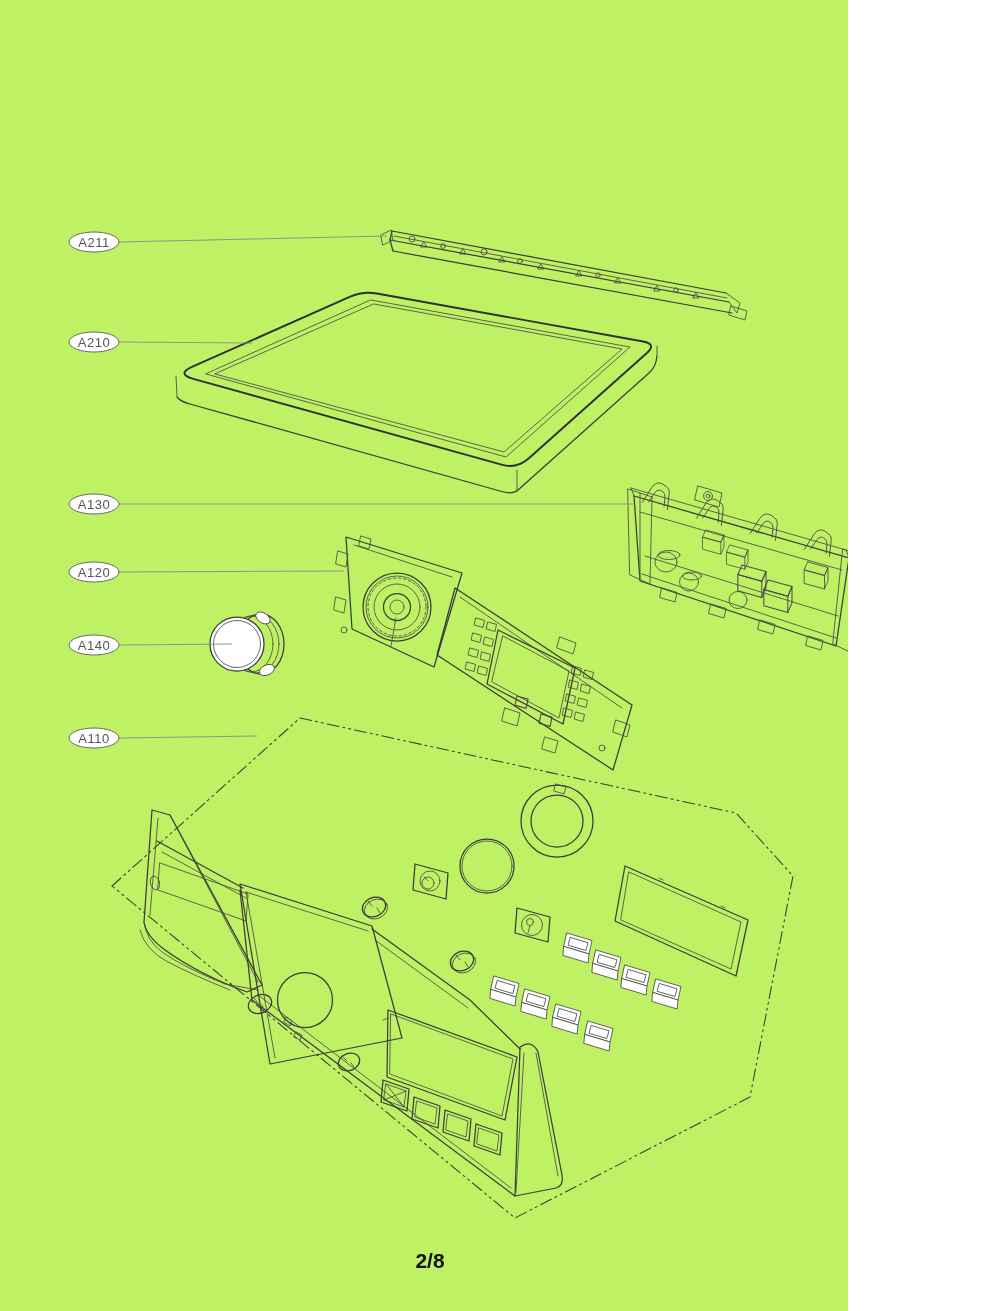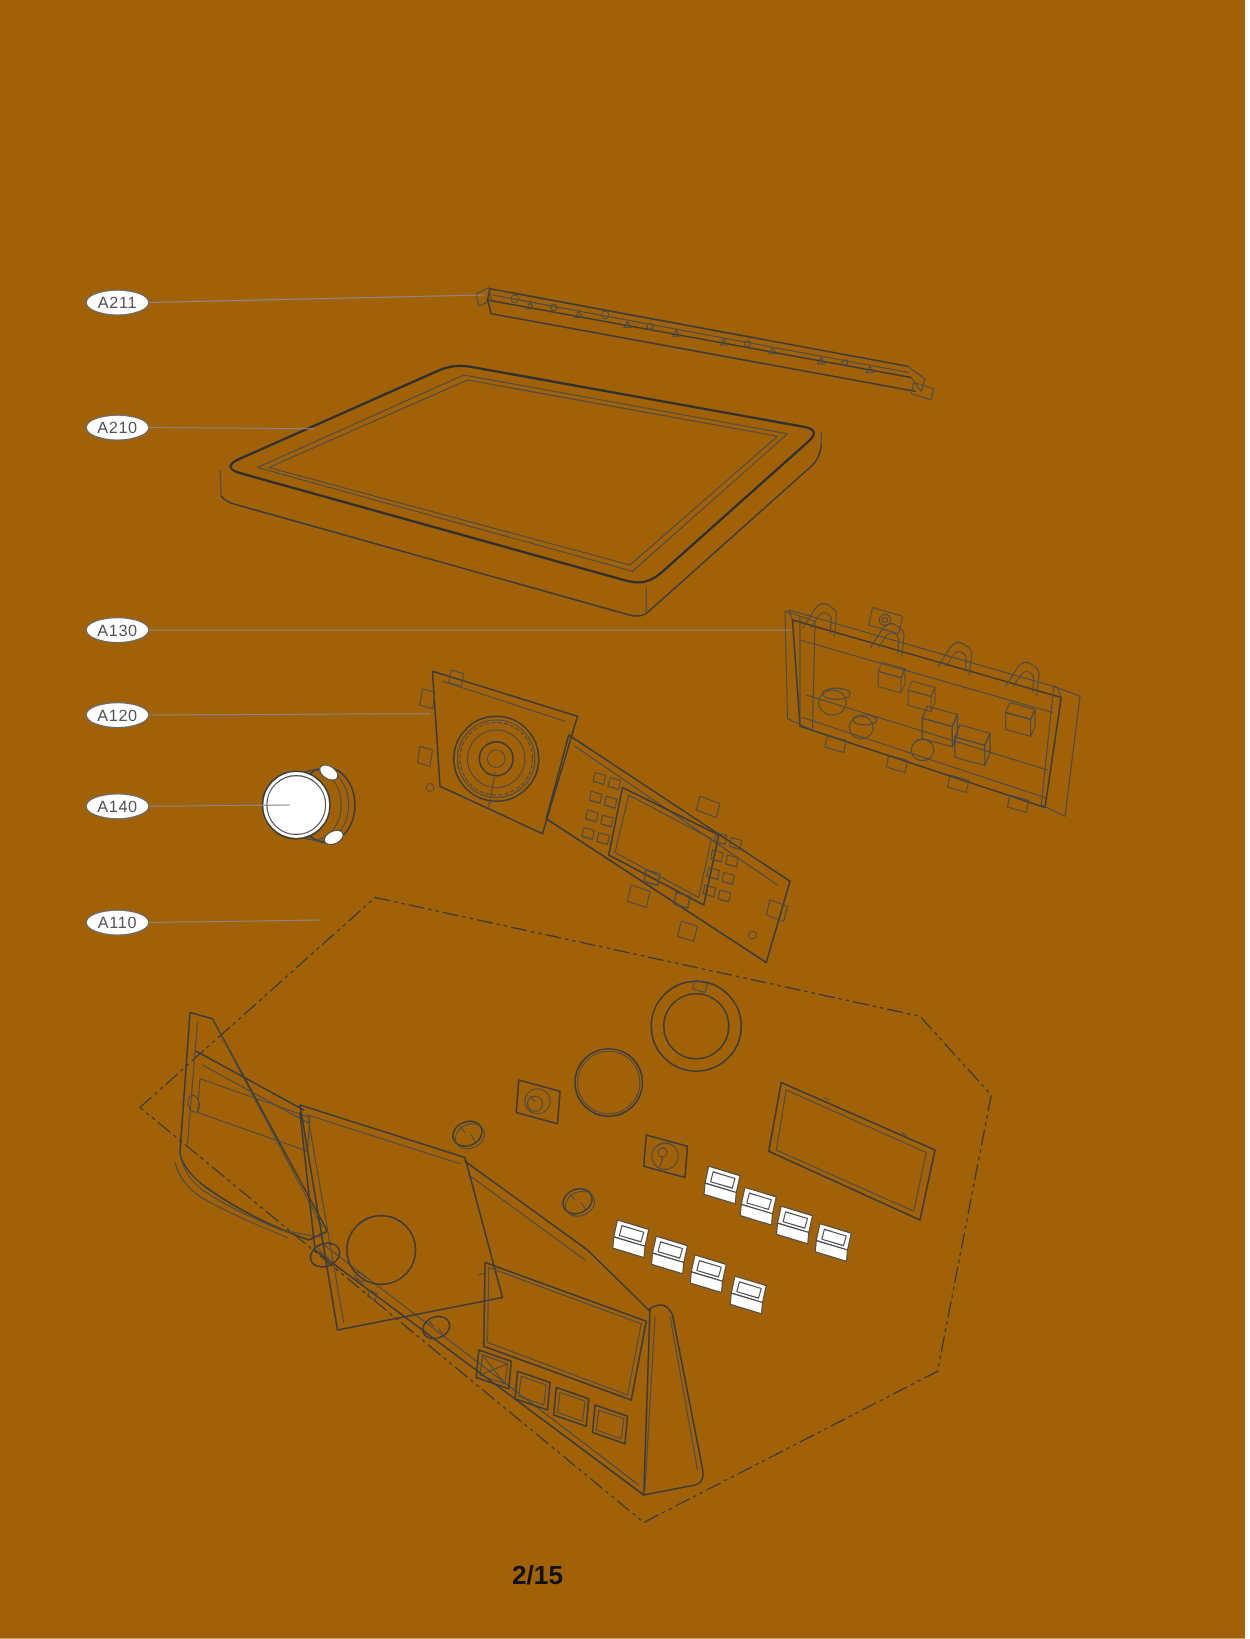--- a/index.html
+++ b/index.html
@@ -1,16 +1,16 @@
 <!DOCTYPE html>
 <html><head>
 <meta charset="utf-8">
 <style>
   html,body{margin:0;padding:0;background:#ffffff;}
-  #page{position:relative;width:996px;height:1311px;background:#a16207;overflow:hidden;
+  #page{position:relative;width:848px;height:1311px;background:#bef264;overflow:hidden;
         font-family:"Liberation Sans",sans-serif;}
   svg{position:absolute;left:0;top:0;}
   
   .ln{stroke:#3b3b3b;stroke-width:1.25;fill:none;stroke-linejoin:round;stroke-linecap:round;}
   .lnb{stroke:#2f2f2f;stroke-width:1.9;fill:none;stroke-linejoin:round;stroke-linecap:round;}
   .ln2{stroke:#4a4a4a;stroke-width:0.85;fill:none;stroke-linejoin:round;stroke-linecap:round;}
   .wf{fill:#ffffff;}
   .callout-ellipse{stroke:#6b6b6b;stroke-width:1;fill:#fff;}
   .callout-text{font-family:"Liberation Sans",sans-serif;font-size:13px;fill:#555555;
                 text-anchor:middle;letter-spacing:0.5px;}
@@ -317,15 +317,15 @@
     <ellipse class="callout-ellipse" cx="94" cy="645" rx="25" ry="10"></ellipse>
     <text class="callout-text" x="94" y="649.5">A140</text>
   </g>
   <g>
     <line class="leader" x1="119" y1="738" x2="257" y2="736"></line>
     <ellipse class="callout-ellipse" cx="94" cy="738" rx="25" ry="10"></ellipse>
     <text class="callout-text" x="94" y="742.5">A110</text>
   </g>
 </svg>
 
-<div id="page-number">2/15</div>
+<div id="page-number">2/8</div>
 
 </div>
 
 </body></html>

